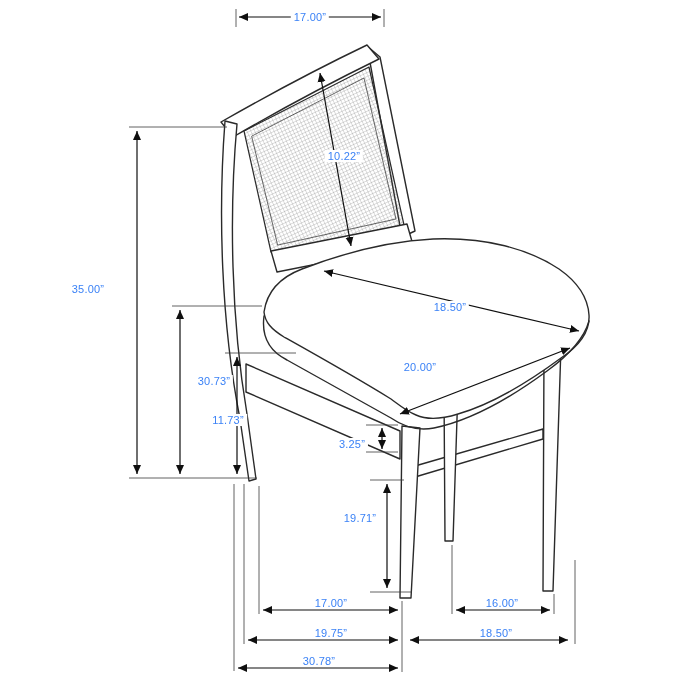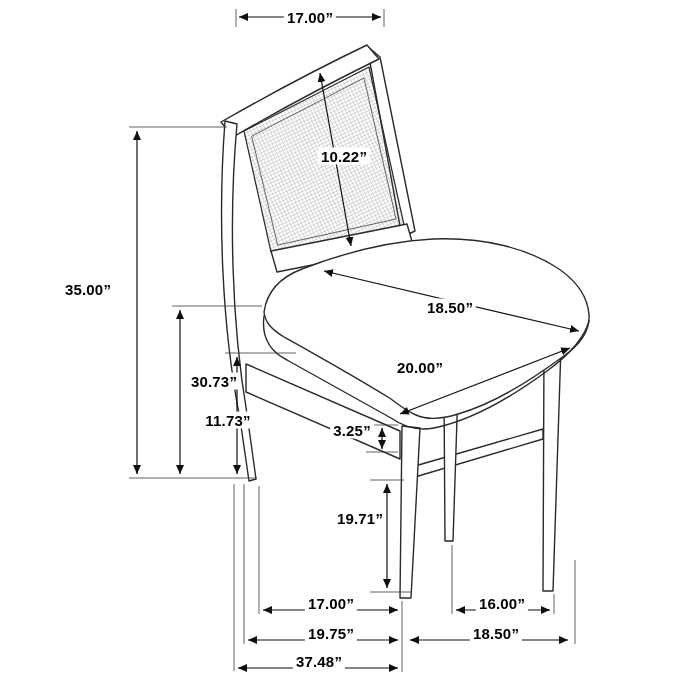--- a/index.html
+++ b/index.html
@@ -1,20 +1,20 @@
 <!DOCTYPE html>
 <html><head>
 <meta charset="utf-8">
 <style>
   html,body{margin:0;padding:0;background:#ffffff;}
   .stage{position:relative;width:700px;height:700px;background:#ffffff;
          font-family:"Liberation Sans",sans-serif;overflow:hidden;}
   .stage svg{position:absolute;left:0;top:0;}
   .dim{position:absolute;transform:translate(-50%,-50%);background:#ffffff;
-       padding:0 3px;font-weight:bold;font-size:15px;color:#000000;
+       padding:0 3px;font-weight:normal;font-size:11px;color:#3b82f6;
        white-space:nowrap;letter-spacing:.2px;}
 </style>
 </head>
 <body>
 
 <div class="stage">
 
   <svg width="700" height="700" viewBox="0 0 700 700">
     <defs>
       <pattern id="cane" width="3.5" height="3.5" patternUnits="userSpaceOnUse" patternTransform="rotate(-25)">
@@ -66,20 +66,20 @@
     </g>
   </svg>
 
   <span class="dim" style="left:310px;top:17px">17.00”</span>
   <span class="dim" style="left:344px;top:156px">10.22”</span>
   <span class="dim" style="left:88px;top:289px">35.00”</span>
   <span class="dim" style="left:450px;top:307px">18.50”</span>
   <span class="dim" style="left:420px;top:367px">20.00”</span>
   <span class="dim" style="left:214px;top:381px">30.73”</span>
   <span class="dim" style="left:228px;top:420px">11.73”</span>
-  <span class="dim" style="left:352px;top:430px">3.25”</span>
+  <span class="dim" style="left:352px;top:444px">3.25”</span>
   <span class="dim" style="left:360px;top:518px">19.71”</span>
   <span class="dim" style="left:331px;top:603px">17.00”</span>
   <span class="dim" style="left:502px;top:603px">16.00”</span>
   <span class="dim" style="left:331px;top:633px">19.75”</span>
   <span class="dim" style="left:496px;top:633px">18.50”</span>
-  <span class="dim" style="left:319px;top:661px">37.48”</span>
+  <span class="dim" style="left:319px;top:661px">30.78”</span>
 </div>
 
 </body></html>

